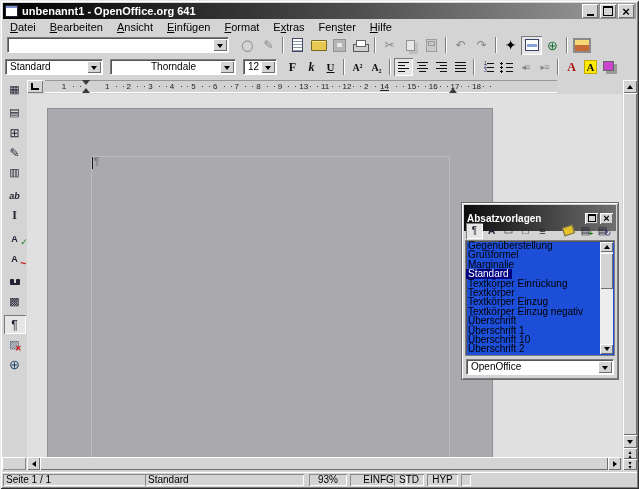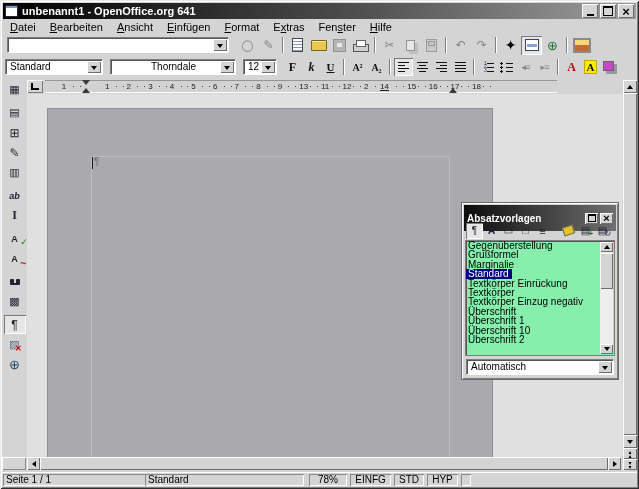--- a/index.html
+++ b/index.html
@@ -170,36 +170,36 @@
   .ico-paragraph-styles .glyph::before{content:"¶";font-size:10px;}
   .ico-character-styles .glyph::before{content:"A";font-size:10px;font-weight:bold;}
   .ico-frame-styles .glyph::before{content:"▭";font-size:10px;}
   .ico-page-styles .glyph::before{content:"□";font-size:10px;}
   .ico-numbering-styles .glyph::before{content:"≡";font-size:11px;}
   .ico-fill-format .glyph::before{content:"";display:block;width:9px;height:7px;background:#e6c229;border:1px solid #665;transform:rotate(-18deg);}
   .ico-new-style-from-selection .glyph::before{content:"▤";font-size:10px;}
   .ico-new-style-from-selection .glyph::after{content:"+";position:absolute;right:-3px;bottom:-2px;font-size:8px;font-weight:bold;color:#171;}
   .ico-update-style .glyph::before{content:"▤";font-size:10px;}
   .ico-update-style .glyph::after{content:"↻";position:absolute;right:-4px;bottom:-2px;font-size:8px;color:#226;}
-  .plist{position:absolute;left:4px;top:38px;width:148px;height:114px;background:#86efac;overflow:hidden;
+  .plist{position:absolute;left:4px;top:38px;width:148px;height:114px;background:#1d4ed8;overflow:hidden;
     box-shadow:inset 1px 1px 0 #555,0 0 0 1px #7e7e7e;font-size:10px;}
   .style-item{height:9.4px;line-height:9.6px;padding-left:2px;white-space:nowrap;}
   .style-item.selected{background:#000080;color:#fff;width:fit-content;padding-right:3px;}
   .plist-sb{position:absolute;right:1px;top:1px;bottom:1px;width:13px;background:#ededed;}
   .plist-thumb{position:absolute;left:0;top:11px;width:13px;height:36px;background:#d4d4d4;
     box-shadow:inset 1px 1px 0 #fff,inset -1px -1px 0 #6e6e6e;}
   .panel-combo{position:absolute;left:4px;top:156px;width:148px;}
   
   .statusbar{position:absolute;left:2px;top:472px;width:635px;height:14px;border-top:1px solid #fff;}
   .scell{position:absolute;top:1px;height:12px;box-shadow:inset 1px 1px 0 #8a8a8a,inset -1px -1px 0 #fff;
     font-size:10px;line-height:12px;padding:0 3px;white-space:nowrap;overflow:hidden;}
   .st-page{left:1px;width:158px;}
   .st-style{left:143px;width:159px;}
   .st-zoom{left:307px;width:38px;text-align:center;}
-  .st-insert{left:348px;width:41px;text-align:center;}
+  .st-insert{left:348px;width:57px;text-align:center;}
   .st-sel{left:392px;width:30px;text-align:center;}
   .st-hyp{left:425px;width:31px;text-align:center;}
   .st-extra{left:459px;width:10px;}
 </style>
 </head>
 <body>
 
 <div class="window">
 
   <div class="titlebar">
@@ -515,28 +515,29 @@
         <span class="sbtn" style="left:0;bottom:0;width:13px;height:10px;">
             <i class="arr-d"></i>
           </span>
       </div>
     <div class="style-item">Gegenüberstellung</div>
         <div class="style-item">Grußformel</div>
         <div class="style-item">Marginalie</div>
         <div class="style-item selected">Standard</div>
         <div class="style-item">Textkörper Einrückung</div>
         <div class="style-item">Textkörper</div>
+        <div class="style-item">Textkörper Einzug</div>
         <div class="style-item">Textkörper Einzug negativ</div>
         <div class="style-item">Überschrift</div>
         <div class="style-item">Überschrift 1</div>
         <div class="style-item">Überschrift 10</div>
         <div class="style-item">Überschrift 2</div>
       </div>
     <span class="combo panel-combo">
-      <span class="combo-value">Automatisch</span>
+      <span class="combo-value">OpenOffice</span>
       <span class="combo-btn"></span>
     </span>
   </div>
 
   <div class="vscroll">
     <span class="sbtn" style="left:0;top:0;width:14px;height:13px;">
         <i class="arr-u"></i>
       </span>
     <span class="vthumb"></span>
     <span class="sbtn" style="left:0;top:355px;width:14px;height:13px;">
@@ -559,20 +560,20 @@
     <span class="hthumb"></span>
     <span class="sbtn" style="right:0;top:0;width:13px;height:13px;">
         <i class="arr-r"></i>
       </span>
   </div>
   <div class="corner-bl"></div>
 
   <div class="statusbar">
     <span class="scell st-page">Seite 1 / 1</span>
     <span class="scell st-style">Standard</span>
-    <span class="scell st-zoom">78%</span>
+    <span class="scell st-zoom">93%</span>
     <span class="scell st-insert">EINFG</span>
     <span class="scell st-sel">STD</span>
     <span class="scell st-hyp">HYP</span>
     <span class="scell st-extra"></span>
   </div>
 
 </div>
 
 </body></html>

